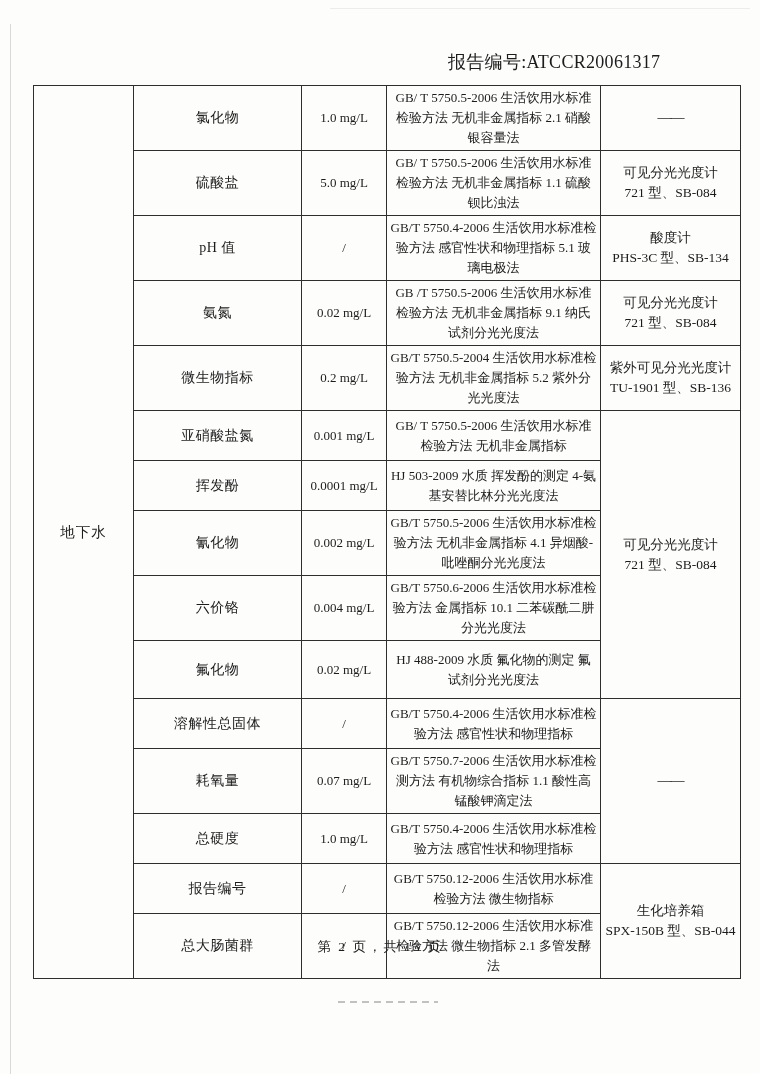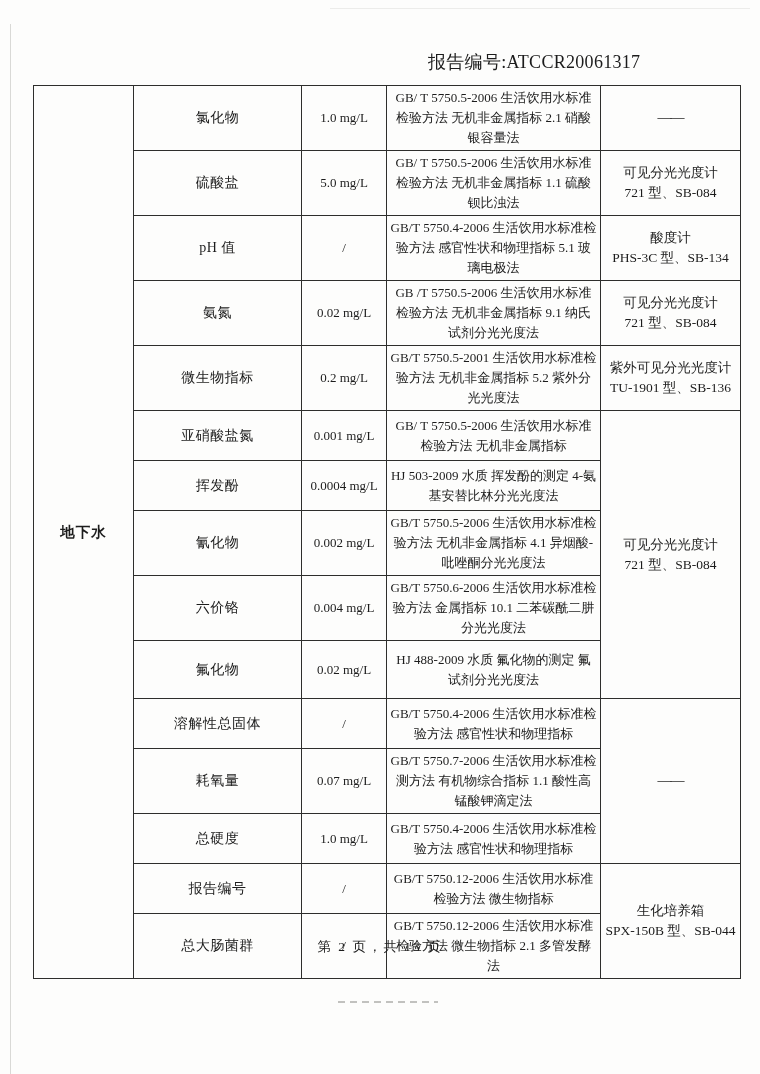--- a/index.html
+++ b/index.html
@@ -30,42 +30,42 @@
   }
   .scan-bottom-dashes {
     position: absolute;
     left: 338px; top: 1001px;
     width: 100px; height: 2px;
     background: repeating-linear-gradient(90deg, #9a9a96 0 7px, transparent 7px 12px);
     opacity: .6;
   }
   .report-number {
     position: absolute;
-    left: 428px; top: 50px;
+    left: 448px; top: 50px;
     font-size: 18px;
     letter-spacing: .3px;
     white-space: nowrap;
   }
   table.report-table {
     position: absolute;
     left: 33px; top: 85px;
     width: 707px;
     border-collapse: collapse;
     table-layout: fixed;
     font-size: 13.5px;
   }
   .report-table td {
     border: 1.2px solid #2e2e2c;
     text-align: center;
     vertical-align: middle;
     padding: 2px 3px;
     line-height: 20px;
     overflow: hidden;
   }
-  .c-sample { width: 100px; font-size: 14.5px; letter-spacing: 1px; font-weight: bold; }
+  .c-sample { width: 100px; font-size: 14.5px; letter-spacing: 1px; }
   .c-param  { width: 168px; font-size: 14px; letter-spacing: .5px; }
   .c-value  { width: 85px;  font-size: 13px; }
   .c-method { width: 214px; font-size: 13px; padding: 2px 2px; }
   .c-inst   { width: 140px; font-size: 13.5px; white-space: pre-line; line-height: 24px; }
   .dash-cell { letter-spacing: -1px; font-size: 14px; }
   .page-footer {
     position: absolute;
     left: 0; top: 938px;
     width: 760px;
     text-align: center;
@@ -115,34 +115,34 @@
     <tr style="height:62px">
       <td class="c-param">氨氮</td>
       <td class="c-value">0.02 mg/L</td>
       <td class="c-method">GB /T 5750.5-2006 生活饮用水标准检验方法 无机非金属指标 9.1 纳氏试剂分光光度法</td>
       <td class="c-inst">可见分光光度计
 721 型、SB-084</td>
     </tr>
     <tr style="height:61px">
       <td class="c-param">微生物指标</td>
       <td class="c-value">0.2 mg/L</td>
-      <td class="c-method">GB/T 5750.5-2001 生活饮用水标准检验方法 无机非金属指标 5.2 紫外分光光度法</td>
+      <td class="c-method">GB/T 5750.5-2004 生活饮用水标准检验方法 无机非金属指标 5.2 紫外分光光度法</td>
       <td class="c-inst">紫外可见分光光度计
 TU-1901 型、SB-136</td>
     </tr>
     <tr style="height:50px">
       <td class="c-param">亚硝酸盐氮</td>
       <td class="c-value">0.001 mg/L</td>
       <td class="c-method">GB/ T 5750.5-2006 生活饮用水标准检验方法 无机非金属指标</td>
       <td class="c-inst" rowspan="5">可见分光光度计
 721 型、SB-084</td>
     </tr>
     <tr style="height:50px">
       <td class="c-param">挥发酚</td>
-      <td class="c-value">0.0004 mg/L</td>
+      <td class="c-value">0.0001 mg/L</td>
       <td class="c-method">HJ 503-2009 水质 挥发酚的测定 4-氨基安替比林分光光度法</td>
     </tr>
     <tr style="height:62px">
       <td class="c-param">氰化物</td>
       <td class="c-value">0.002 mg/L</td>
       <td class="c-method">GB/T 5750.5-2006 生活饮用水标准检验方法 无机非金属指标 4.1 异烟酸-吡唑酮分光光度法</td>
     </tr>
     <tr style="height:61px">
       <td class="c-param">六价铬</td>
       <td class="c-value">0.004 mg/L</td>

